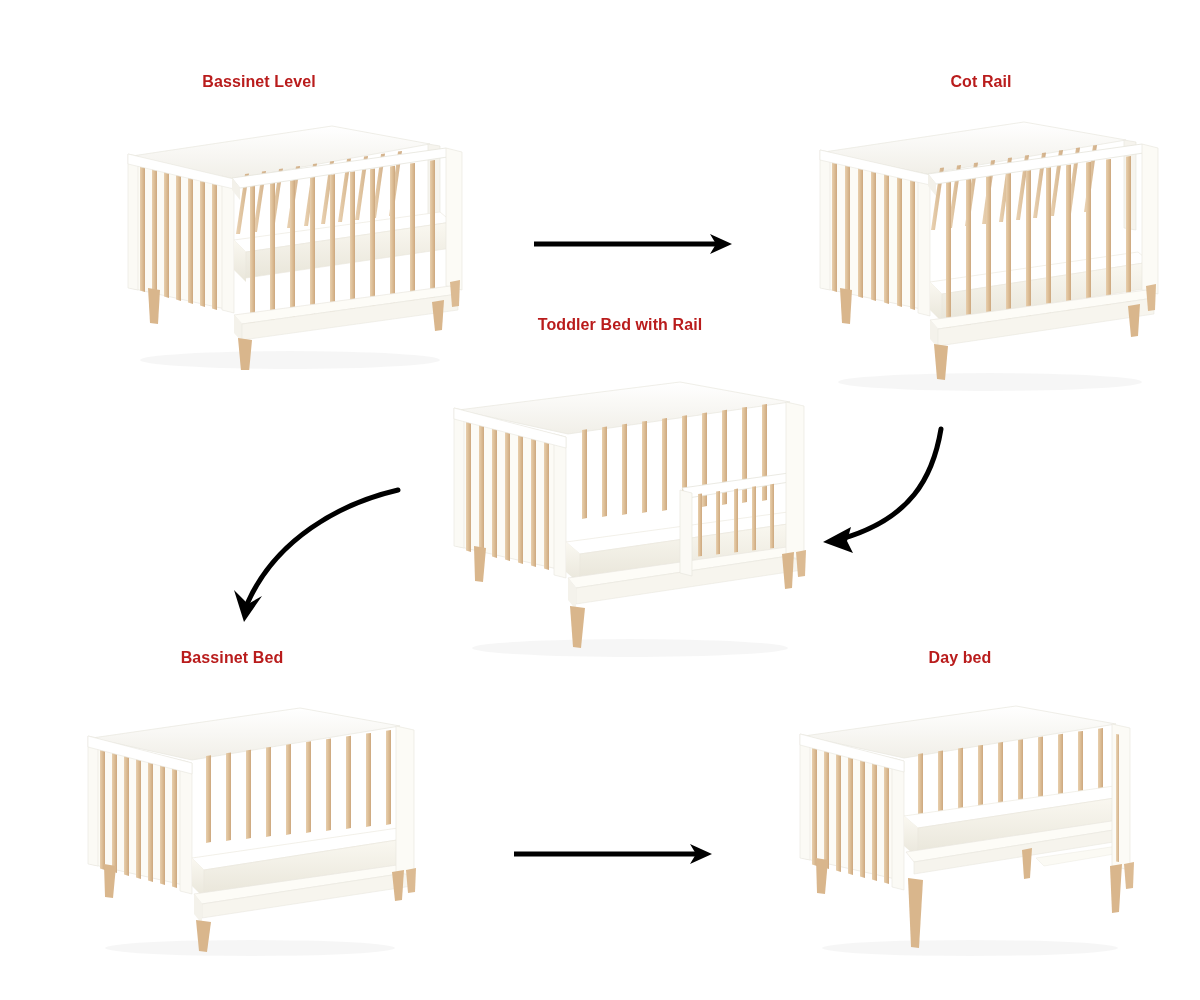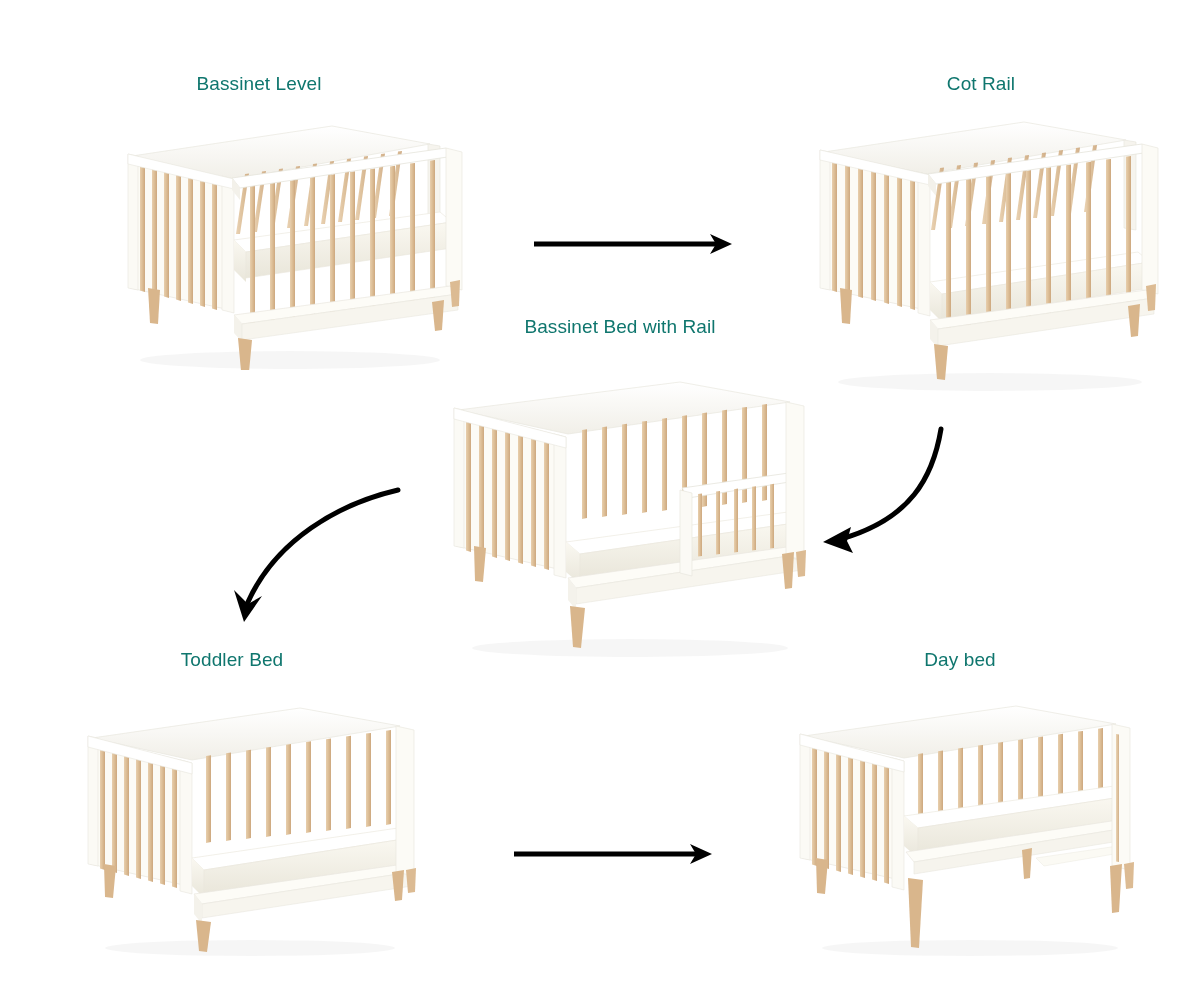--- a/index.html
+++ b/index.html
@@ -17,44 +17,44 @@
   }
   .stage {
     position: absolute;
     inset: 0;
     width: 1200px;
     height: 1000px;
   }
   .label {
     position: absolute;
     font-family: "Liberation Sans", sans-serif;
-    font-size: 19px;
-    font-weight: 400;
-    color: #0f766e;
+    font-size: 16px;
+    font-weight: 700;
+    color: #b91c1c;
     letter-spacing: 0.1px;
     white-space: nowrap;
     transform: translateX(-50%);
     line-height: 1;
   }
   .crib-wrap {
     position: absolute;
   }
   .crib-wrap svg { display: block; }
   .arrow-wrap { position: absolute; }
   .arrow-wrap svg { display: block; overflow: visible; }
 </style>
 </head>
 <body>
 
 <div class="stage">
 
   <div class="label" style="left:259px; top:74px;">Bassinet Level</div>
   <div class="label" style="left:981px; top:74px;">Cot Rail</div>
-  <div class="label" style="left:620px; top:317px;">Bassinet Bed with Rail</div>
-  <div class="label" style="left:232px; top:650px;">Toddler Bed</div>
+  <div class="label" style="left:620px; top:317px;">Toddler Bed with Rail</div>
+  <div class="label" style="left:232px; top:650px;">Bassinet Bed</div>
   <div class="label" style="left:960px; top:650px;">Day bed</div>
 
   <div class="crib-wrap" style="left:110px; top:110px;">
     <svg width="360" height="260" viewBox="0 0 360 260">
       <defs>
         <linearGradient id="g-white-a" x1="0" y1="0" x2="0" y2="1">
           <stop offset="0" stop-color="#ffffff"></stop>
             <stop offset="1" stop-color="#f1efe8"></stop>
         </linearGradient>
         <linearGradient id="g-wood-a" x1="0" y1="0" x2="1" y2="0">

